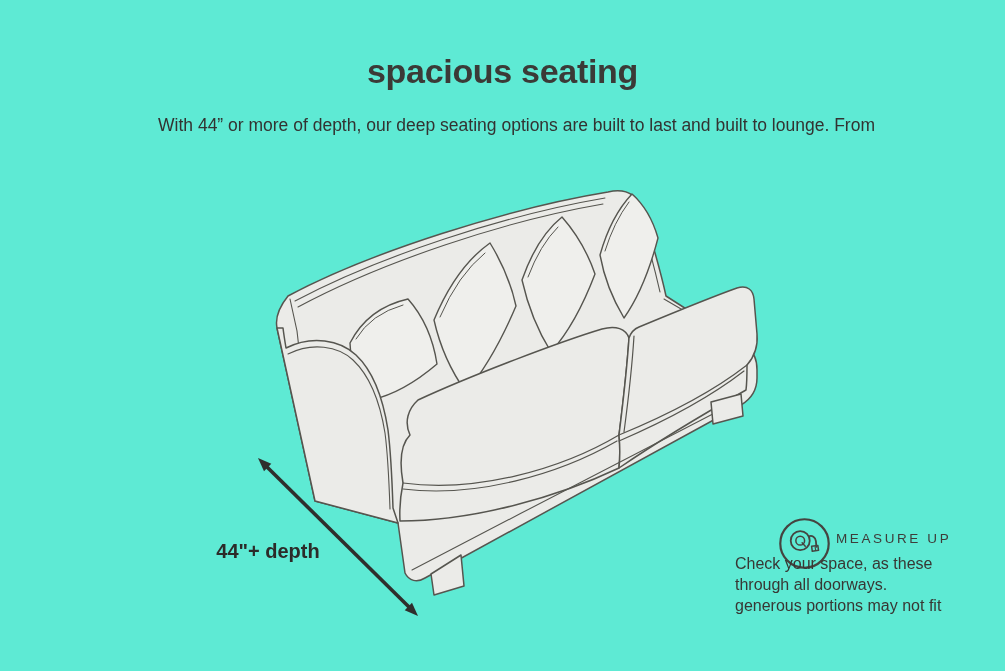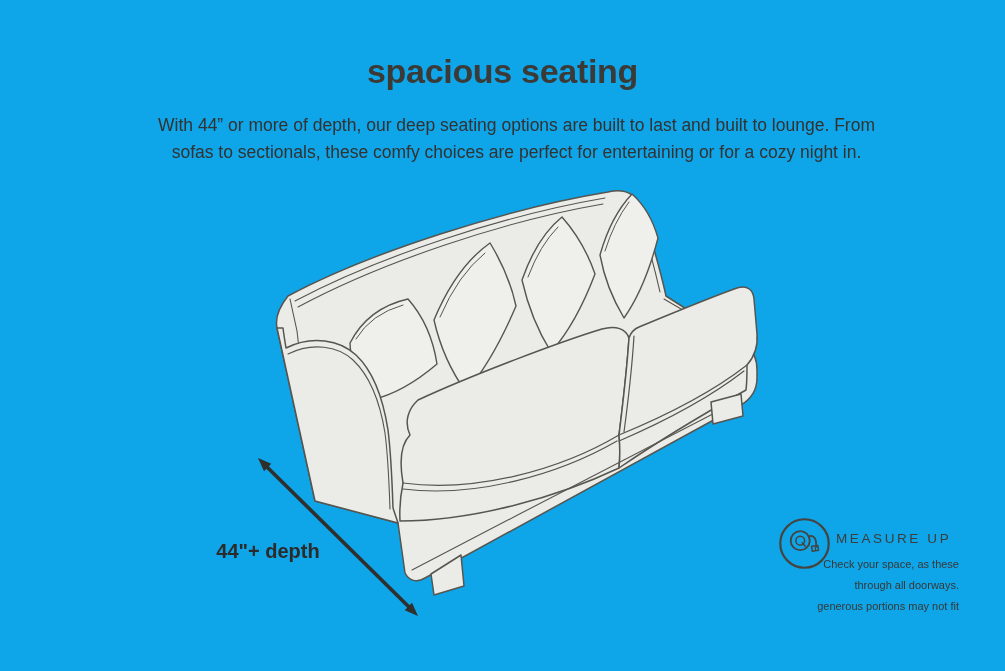--- a/index.html
+++ b/index.html
@@ -2,21 +2,21 @@
 <html><head>
 <meta charset="utf-8">
 <style>
   * { margin: 0; padding: 0; box-sizing: border-box; }
   html, body { background: #ffffff; }
   body { font-family: "Liberation Sans", sans-serif; }
   .canvas {
     position: relative;
     width: 1005px;
     height: 671px;
-    background: #0ea5e9;
+    background: #5eead4;
     overflow: hidden;
     margin: 0 auto;
   }
   .title {
     position: absolute;
     top: 52px; left: 0; right: 0;
     text-align: center;
     font-size: 34px;
     font-weight: bold;
     letter-spacing: -0.3px;
@@ -55,36 +55,35 @@
     left: 836px; top: 531px;
     font-size: 13.5px;
     font-weight: normal;
     letter-spacing: 2.6px;
     color: #3e3d3a;
   }
   .mu-note {
     position: absolute;
     left: 735px; top: 554px;
     width: 224px;
-    text-align: right;
-    font-size: 11px;
+    text-align: left;
+    font-size: 16px;
     line-height: 20.8px;
     color: #383734;
   }
 </style>
 </head>
 <body>
 
 <div class="canvas">
 
   <div class="title">spacious seating</div>
 
   <div class="intro">
     <div>With 44” or more of depth, our deep seating options are built to last and built to lounge. From</div>
-    <div>sofas to sectionals, these comfy choices are perfect for entertaining or for a cozy night in.</div>
   </div>
 
   <svg class="sofa-svg" viewBox="0 0 520 455" xmlns="http://www.w3.org/2000/svg">
     <g fill="#ebebe8" stroke="#56554f" stroke-width="1.5" stroke-linejoin="round" stroke-linecap="round">
       <path d="M38 118 C120 74 260 30 358 14 C376 10 387 17 392 31 C400 57 410 90 416 118 L497 170 C504 174 507 182 507 192 L507 200 C507 212 501 221 491 227 L175 400 C167 405 159 403 155 395 L148 345 L65 323 L27 150 C25 140 30 128 38 118 Z"></path>
       <g fill="none" stroke-width="1.1">
         <path d="M45 123 C130 78 255 37 355 20"></path>
         <path d="M48 129 C132 84 254 43 353 26"></path>
         <path d="M388 33 C396 58 404 88 410 114"></path>
         <path d="M40 121 L47 153 L66 320"></path>

